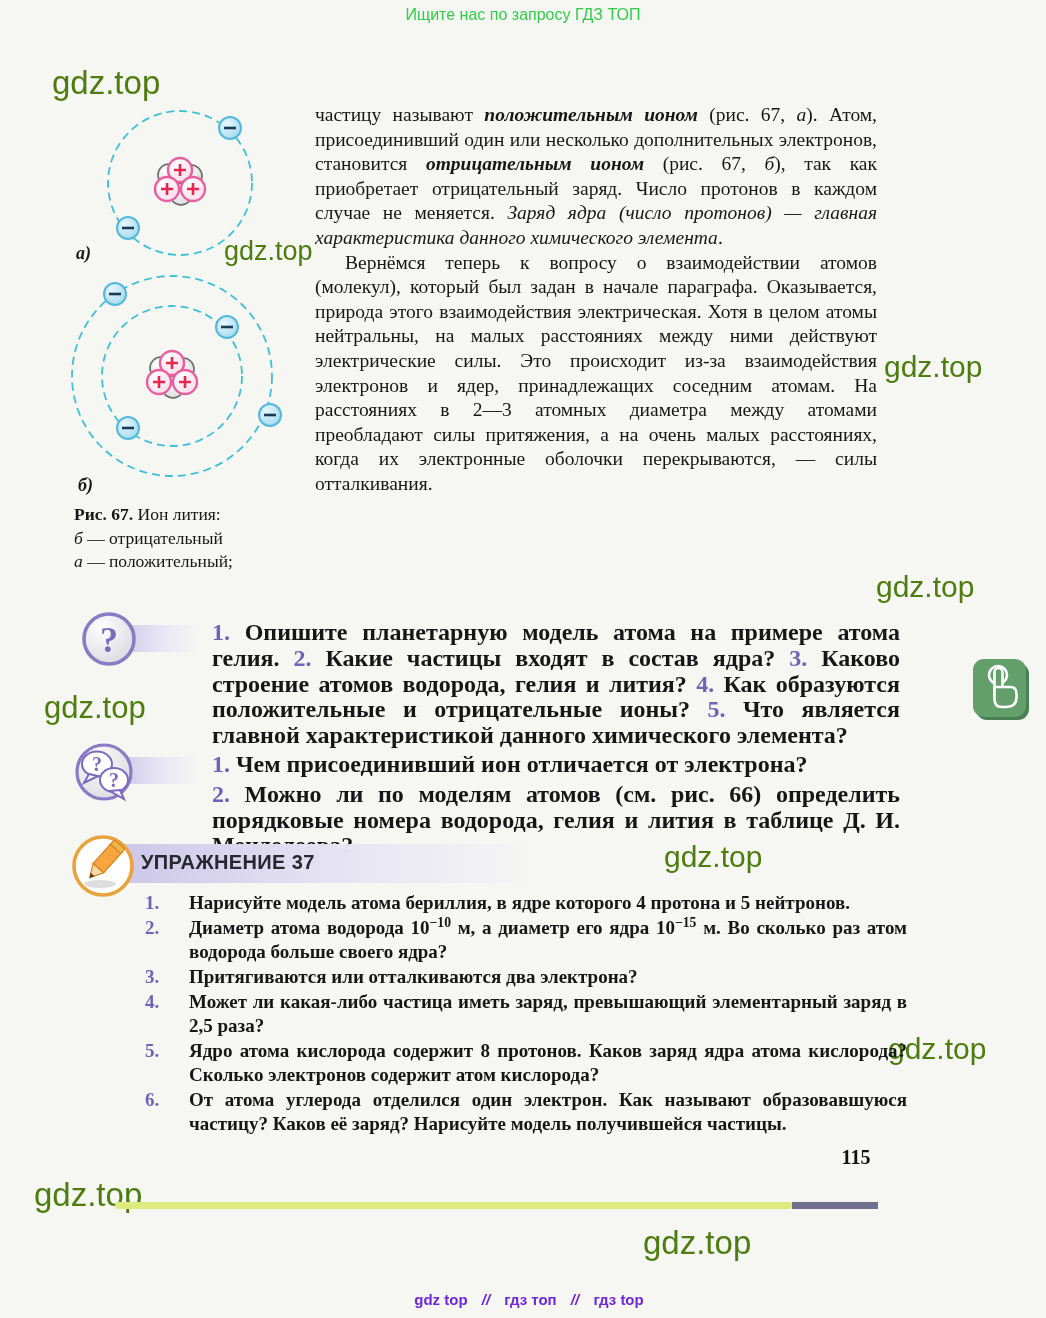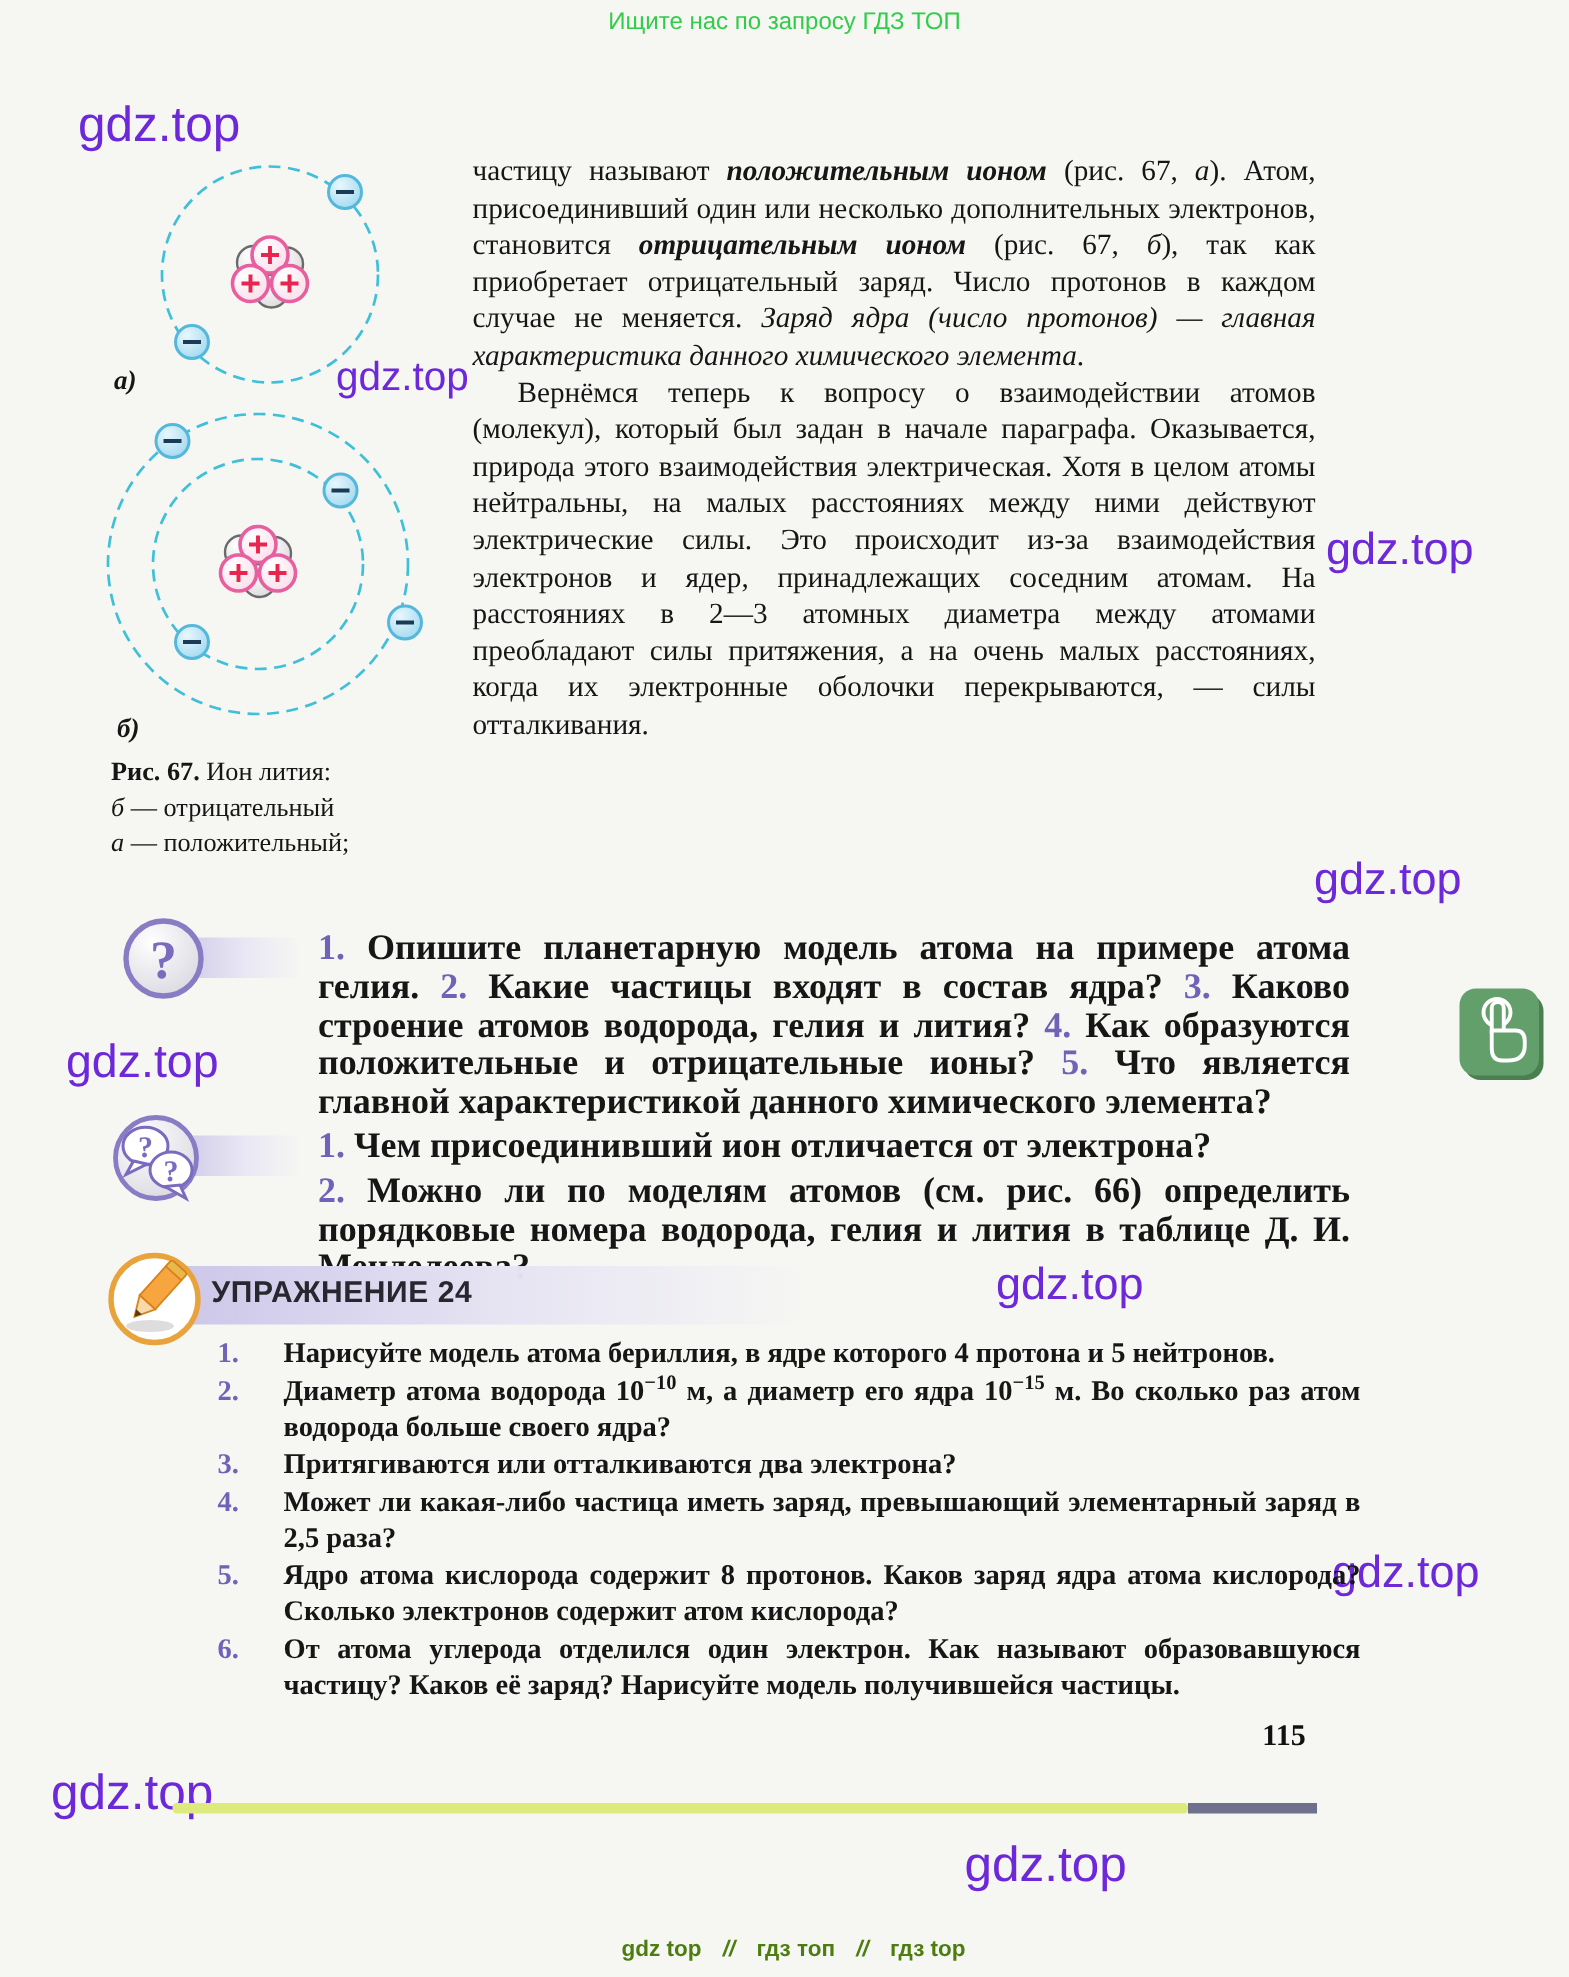--- a/index.html
+++ b/index.html
@@ -1,21 +1,21 @@
 <!DOCTYPE html>
 <html><head>
 <meta charset="utf-8">
 <style>
   html,body{margin:0;padding:0;}
   .page{position:relative;width:1046px;height:1318px;background:#f6f6f3;overflow:hidden;
         font-family:"Liberation Serif",serif;color:#161616;}
   .promo{position:absolute;top:6px;left:0;right:0;text-align:center;
          font-family:"Liberation Sans",sans-serif;font-size:16px;color:#31cc49;}
   
-  .wm{position:absolute;font-family:"Liberation Sans",sans-serif;color:#6d28d9;white-space:nowrap;}
+  .wm{position:absolute;font-family:"Liberation Sans",sans-serif;color:#4d7c0f;white-space:nowrap;}
   .wm1{left:52px;top:64px;font-size:33px;}
   .wm2{left:224px;top:236px;font-size:27px;}
   .wm3{left:884px;top:350px;font-size:30px;}
   .wm4{left:876px;top:570px;font-size:30px;}
   .wm5{left:44px;top:690px;font-size:31px;}
   .wm6{left:664px;top:840px;font-size:30px;}
   .wm7{left:888px;top:1032px;font-size:30px;}
   .wm8{left:34px;top:1176px;font-size:33px;}
   .wm9{left:643px;top:1224px;font-size:33px;}
   
@@ -56,21 +56,21 @@
   .ex-num{flex:0 0 44px;color:#6f63b8;font-weight:bold;font-size:19px;line-height:24px;}
   .ex-body{flex:1;font-weight:bold;font-size:19px;line-height:24px;text-align:justify;}
   
   .tap-btn{position:absolute;left:971px;top:656px;width:60px;height:68px;cursor:pointer;border:none;background:none;padding:0;}
   
   .bar-green{position:absolute;left:115px;top:1202px;width:677px;height:7px;background:#dcea7e;border-radius:3px;}
   .bar-slate{position:absolute;left:792px;top:1202px;width:86px;height:7px;background:#6f6f8e;}
   .page-num{position:absolute;left:834px;top:1146px;width:44px;text-align:center;
             font-weight:bold;font-size:20px;color:#111;}
   .bottom-links{position:absolute;left:0;right:0;top:1291px;text-align:center;
-                font-family:"Liberation Sans",sans-serif;font-size:15px;font-weight:bold;color:#4d7c0f;padding-left:12px;}
+                font-family:"Liberation Sans",sans-serif;font-size:15px;font-weight:bold;color:#6d28d9;padding-left:12px;}
   .bottom-links .lnk{margin:0 6px;cursor:pointer;}
   .bottom-links .sep{margin:0 4px;font-style:italic;}
 </style>
 </head>
 <body>
 
 <div class="page">
 
   <div class="promo">Ищите нас по запросу ГДЗ ТОП</div>
 
@@ -215,21 +215,21 @@
   <svg class="ex-icon" width="66" height="66" viewBox="0 0 66 66">
     <circle cx="33" cy="33" r="29" fill="#ffffff" stroke="#e8a33c" stroke-width="3.6"></circle>
     <ellipse cx="30" cy="51" rx="16" ry="4" fill="#dddddd"></ellipse>
     <g transform="rotate(42 33 30)">
       <rect x="26" y="5" width="14" height="7" rx="2" fill="#e8b84a" stroke="#d8821c" stroke-width="1.2"></rect>
       <rect x="26" y="11" width="14" height="26" fill="#f6a53f" stroke="#d8821c" stroke-width="1.2"></rect>
       <polygon points="26,37 40,37 33,50" fill="#f8d9a8" stroke="#d8821c" stroke-width="1.2"></polygon>
       <polygon points="30.5,45.5 35.5,45.5 33,50" fill="#5a3a10"></polygon>
     </g>
   </svg>
-  <div class="ex-title">УПРАЖНЕНИЕ 24</div>
+  <div class="ex-title">УПРАЖНЕНИЕ 37</div>
 
   <div class="ex-items">
 
       <div class="ex-row">
         <div class="ex-num">1.</div>
         <div class="ex-body"><span class="seg-n">Нарисуйте модель атома бериллия, в ядре которого 4 протона и 5 нейтронов.</span></div>
       </div>
 
       <div class="ex-row">
         <div class="ex-num">2.</div>

